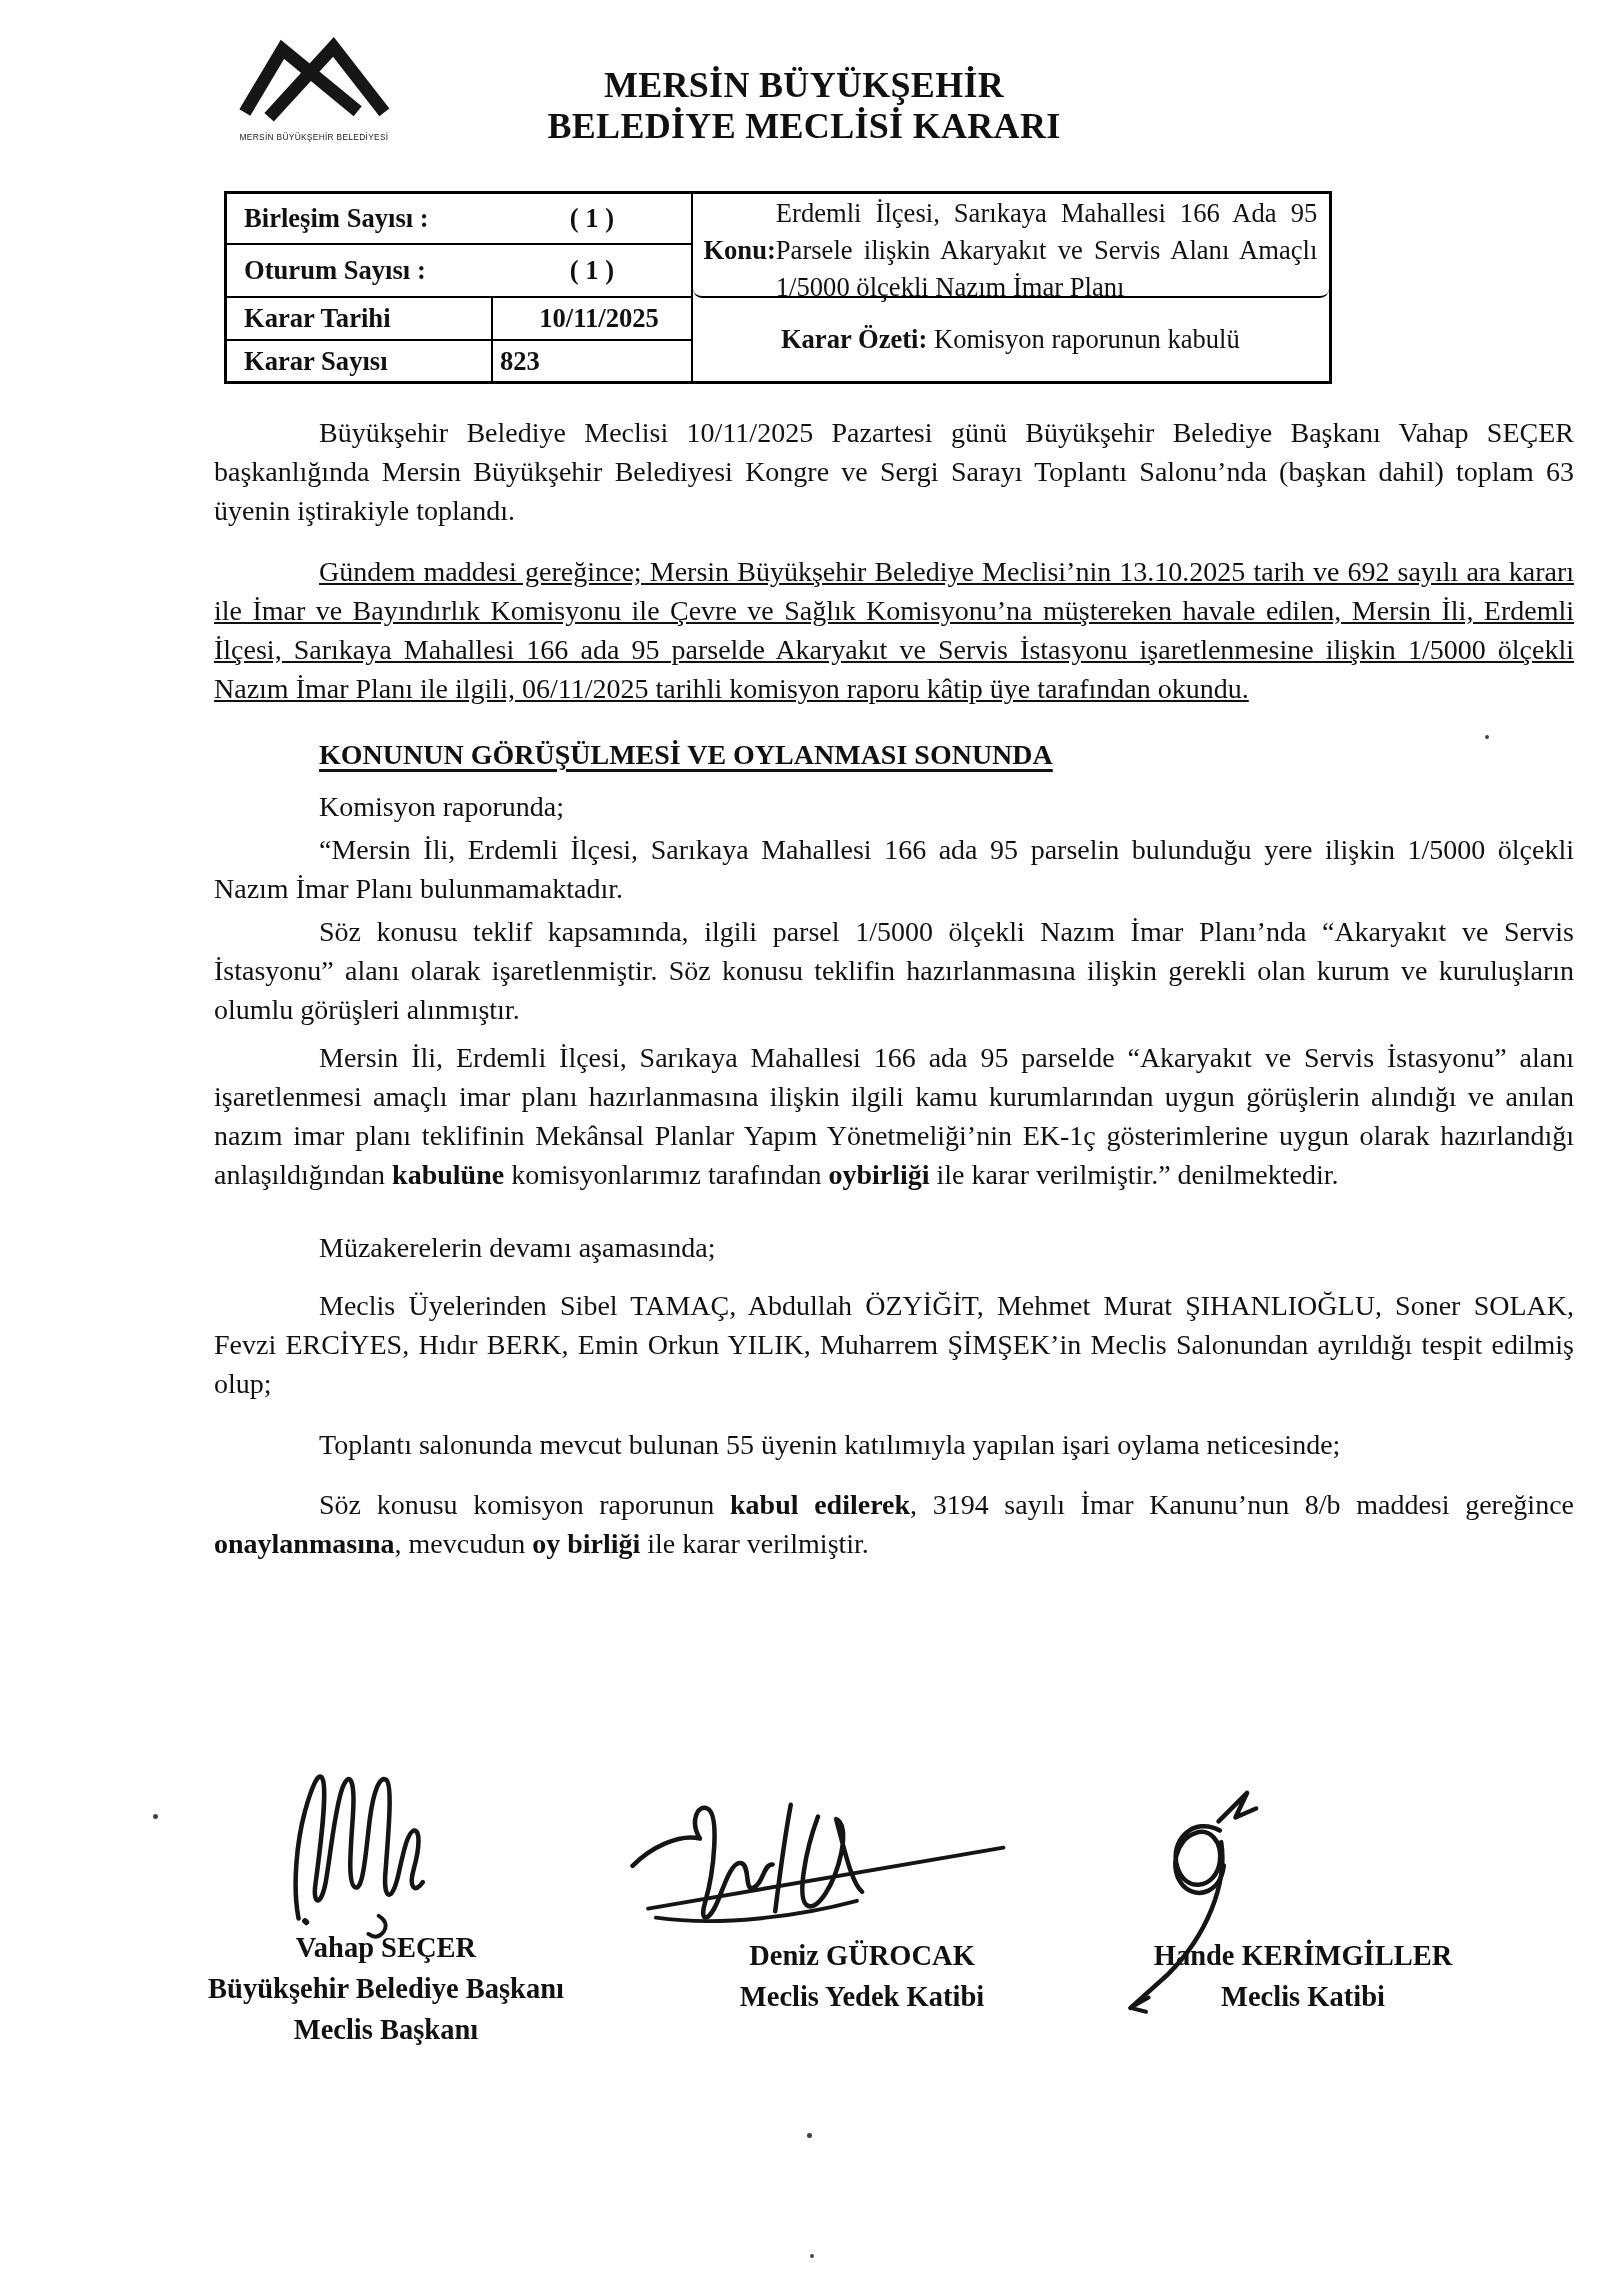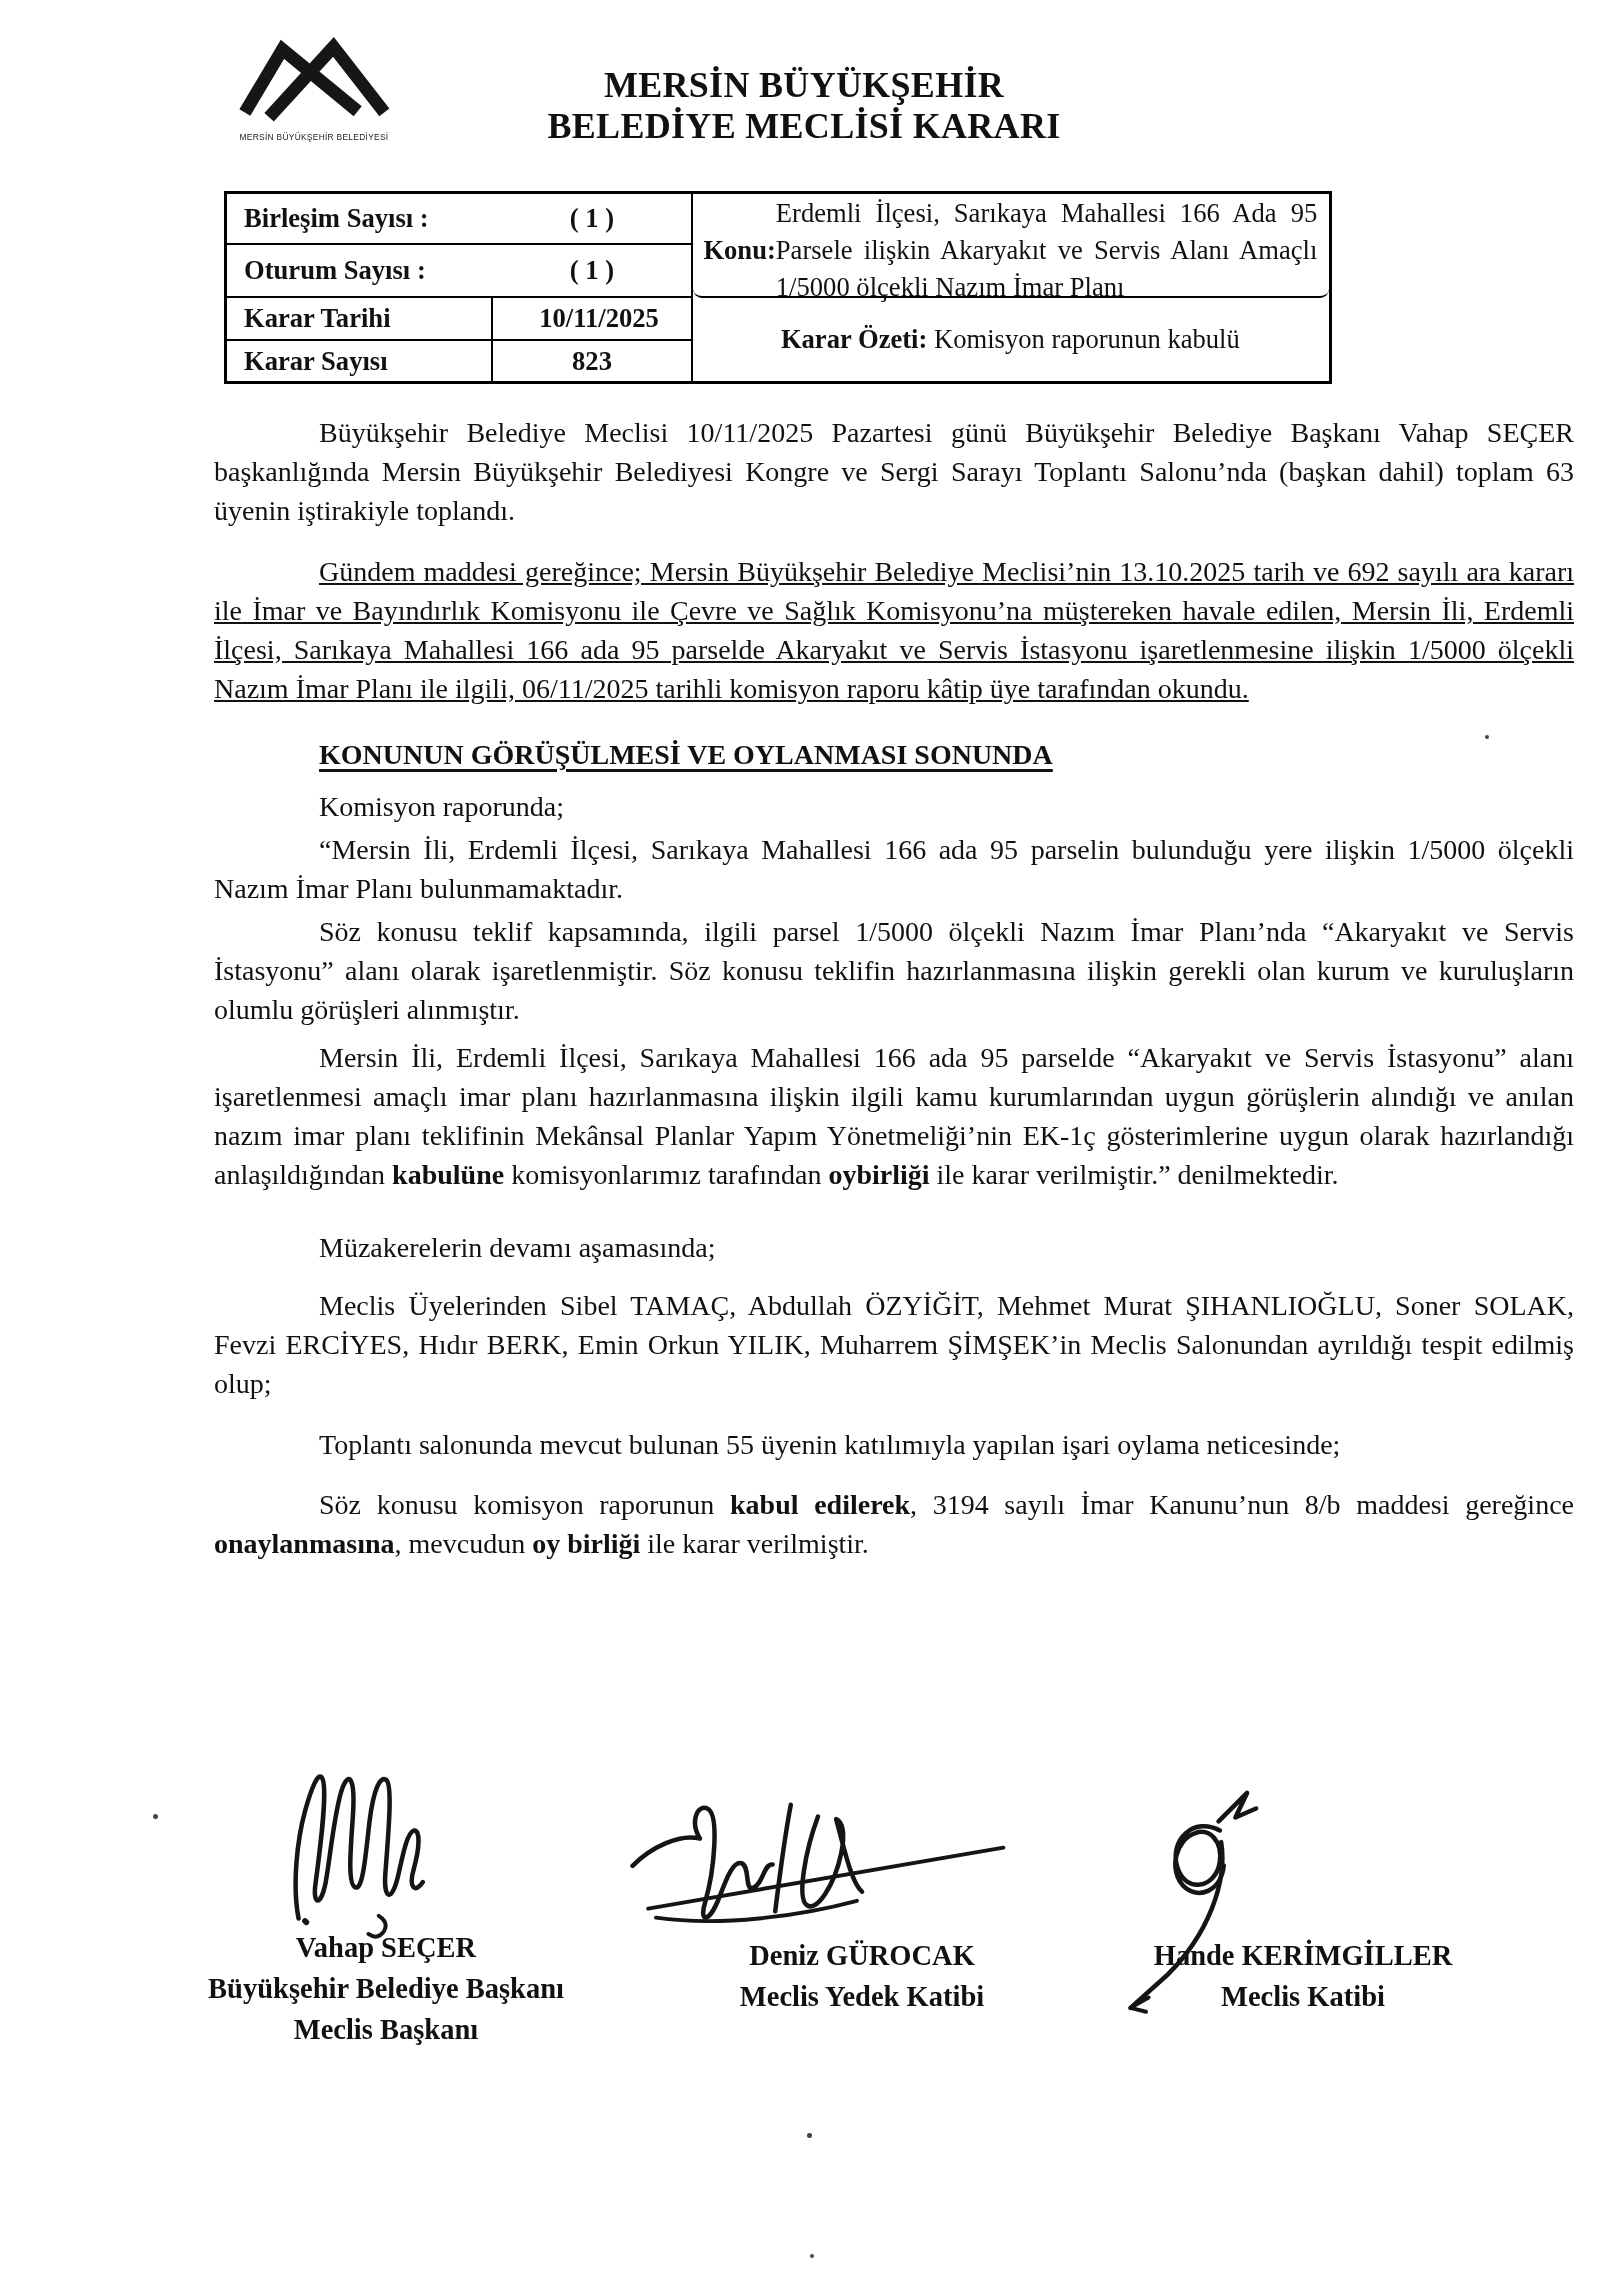--- a/index.html
+++ b/index.html
@@ -22,21 +22,21 @@
               font-size:26.6px;}
   .info-table .cell{box-sizing:border-box;display:flex;align-items:center;}
   .b{font-weight:bold;}
   .c-birlesim{grid-column:1/3;grid-row:1;border-bottom:2.6px solid #000;border-right:2.6px solid #000;
               justify-content:space-between;padding:0 77px 0 17px;}
   .c-oturum{grid-column:1/3;grid-row:2;border-bottom:2.6px solid #000;border-right:2.6px solid #000;
             justify-content:space-between;padding:0 77px 0 17px;}
   .c-tarihi-l{grid-column:1;grid-row:3;border-bottom:2.6px solid #000;border-right:2.6px solid #000;padding-left:17px;}
   .c-tarihi-v{grid-column:2;grid-row:3;border-bottom:2.6px solid #000;border-right:2.6px solid #000;justify-content:center;padding-left:14px;}
   .c-sayisi-l{grid-column:1;grid-row:4;border-right:2.6px solid #000;padding-left:17px;}
-  .c-sayisi-v{grid-column:2;grid-row:4;border-right:2.6px solid #000;justify-content:center;}
+  .c-sayisi-v{grid-column:2;grid-row:4;border-right:2.6px solid #000;padding-left:7px;}
   .c-konu{grid-column:3;grid-row:1/3;border-bottom:2.6px solid #000;display:block;
           padding:10.4px 11.7px 0 10.4px;line-height:37px;text-align:justify;border-radius:9px;}
   .c-ozet{grid-column:3;grid-row:3/5;padding:0 11.7px 0 10.4px;justify-content:center;}
 
   
   .doc-body{position:absolute;left:214px;top:413px;width:1360px;}
   .para{margin:0 0 9px;font-size:28px;line-height:39px;text-align:justify;text-indent:105px;}
   .u{text-decoration:underline;text-decoration-thickness:3.2px;text-underline-offset:5.2px;}
   .mb34{margin-bottom:22px;} .mb16{margin-bottom:27px;text-decoration:underline;} .mb20{margin-bottom:13px;}
   .mb6{margin-bottom:3.9px;} .mb52{margin-bottom:34px;} .mb30{margin-bottom:19.4px;}

